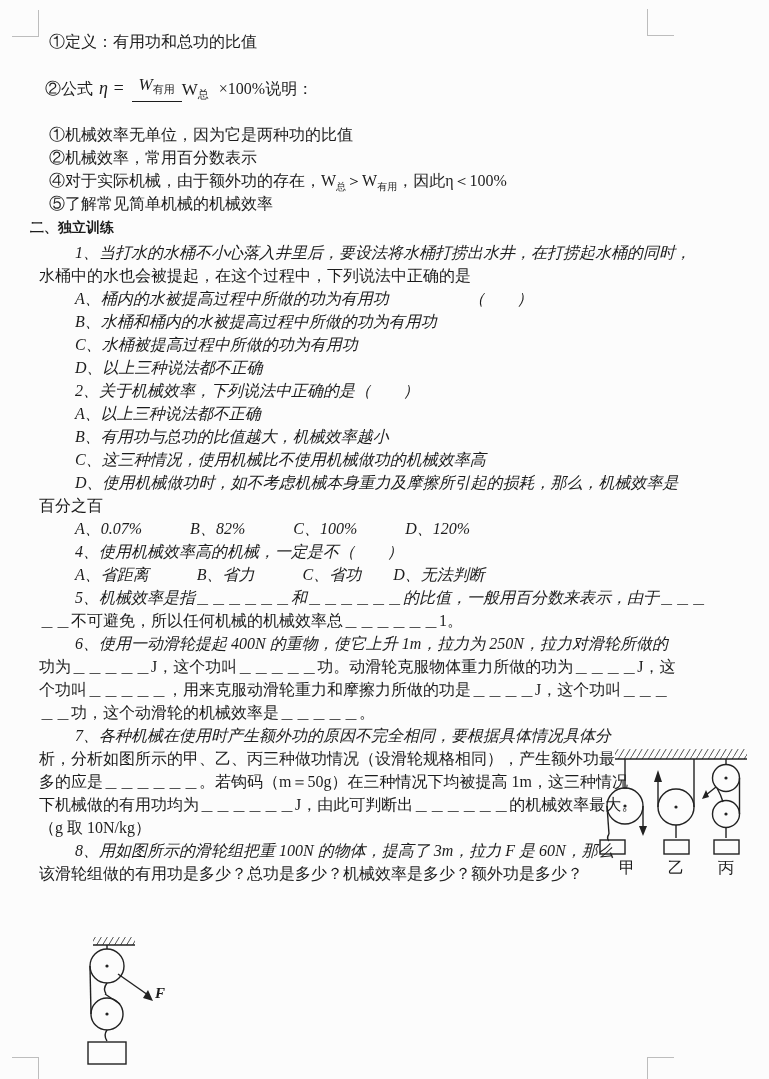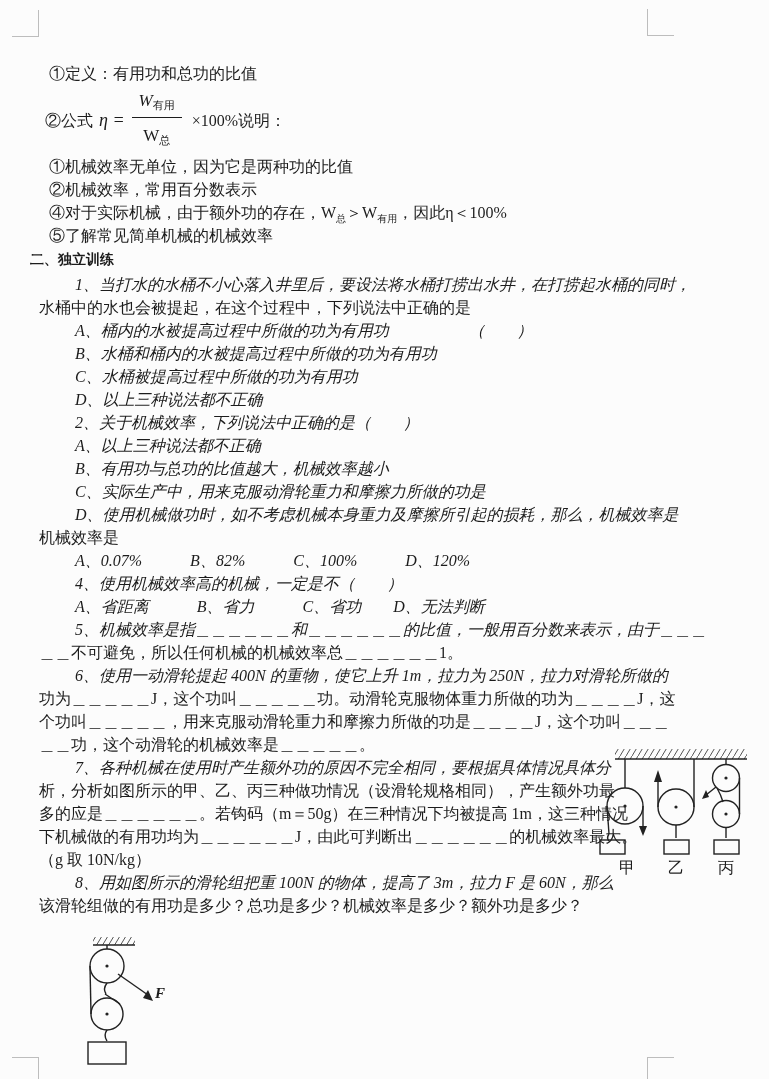--- a/index.html
+++ b/index.html
@@ -9,32 +9,32 @@
     font-family:"Liberation Serif", serif;
   }
   .page{position:absolute;inset:0;}
   
   .mark{position:absolute;width:26px;height:26px;}
   .mark.tl{left:12px;top:10px;border-right:1px solid #bdbdbd;border-bottom:1px solid #bdbdbd;}
   .mark.tr{left:647px;top:9px;border-left:1px solid #bdbdbd;border-bottom:1px solid #bdbdbd;}
   .mark.bl{left:12px;top:1057px;height:21px;border-right:1px solid #bdbdbd;border-top:1px solid #bdbdbd;}
   .mark.br{left:647px;top:1057px;height:21px;border-left:1px solid #bdbdbd;border-top:1px solid #bdbdbd;}
 
-  .content{position:absolute;left:30px;top:30px;width:706px;font-size:16px;line-height:23px;margin-top:32px;}
+  .content{position:absolute;left:30px;top:30px;width:706px;font-size:16px;line-height:23px;}
   .line{white-space:nowrap;height:23px;}
   .n{padding-left:19px;}
   .t{font-weight:bold;font-size:14px;height:26px;line-height:26px;padding-left:0;}
   .qf,.op{padding-left:45px;font-style:italic;}
   .qc{padding-left:9px;}
   .sub{font-size:10px;vertical-align:-4px;letter-spacing:0;}
 
   .formula-row{display:flex;align-items:center;height:70px;padding-left:15px;}
   .formula-row .gap{width:5px;}
   .eta{font-style:italic;font-size:18px;padding:0 2px 0 6px;}
-  .frac{display:inline-flex;flex-direction:column;align-items:center;margin:0 5px;}
+  .frac{display:inline-flex;flex-direction:row;align-items:center;margin:0 5px;}
   .frac .num,.frac .den{line-height:21px;font-size:17px;}
   .frac .num{border-bottom:1.5px solid #1c1c1c;padding:0 7px 1px 7px;font-style:italic;}
   .frac .den{padding-top:7px;}
   .fsub{font-size:11px;font-style:normal;vertical-align:-3px;}
 
   .fig{position:absolute;}
   .fig-abc{left:596px;top:746px;}
   .fig-q8{left:60px;top:936px;}
   svg text{font-family:"Liberation Serif", serif;}
 </style>
@@ -75,23 +75,23 @@
     <div>
         <div class="line qf">1、当打水的水桶不小心落入井里后，要设法将水桶打捞出水井，在打捞起水桶的同时，</div>
         <div class="line qc">水桶中的水也会被提起，在这个过程中，下列说法中正确的是</div>
         <div class="line op">A、桶内的水被提高过程中所做的功为有用功　　　　　（　　）</div>
         <div class="line op">B、水桶和桶内的水被提高过程中所做的功为有用功</div>
         <div class="line op">C、水桶被提高过程中所做的功为有用功</div>
         <div class="line op">D、以上三种说法都不正确</div>
         <div class="line qf">2、关于机械效率，下列说法中正确的是（　　）</div>
         <div class="line op">A、以上三种说法都不正确</div>
         <div class="line op">B、有用功与总功的比值越大，机械效率越小</div>
-        <div class="line op">C、实际生产中，用来克服动滑轮重力和摩擦力所做的功是</div>
+        <div class="line op">C、这三种情况，使用机械比不使用机械做功的机械效率高</div>
         <div class="line op">D、使用机械做功时，如不考虑机械本身重力及摩擦所引起的损耗，那么，机械效率是</div>
-        <div class="line qc">机械效率是</div>
+        <div class="line qc">百分之百</div>
         <div class="line op">A、0.07%　　　B、82%　　　C、100%　　　D、120%</div>
         <div class="line qf">4、使用机械效率高的机械，一定是不（　　）</div>
         <div class="line op">A、省距离　　　B、省力　　　C、省功　　D、无法判断</div>
         <div class="line qf">5、机械效率是指＿＿＿＿＿＿和＿＿＿＿＿＿的比值，一般用百分数来表示，由于＿＿＿</div>
         <div class="line qc">＿＿不可避免，所以任何机械的机械效率总＿＿＿＿＿＿1。</div>
         <div class="line qf">6、使用一动滑轮提起 400N 的重物，使它上升 1m，拉力为 250N，拉力对滑轮所做的</div>
         <div class="line qc">功为＿＿＿＿＿J，这个功叫＿＿＿＿＿功。动滑轮克服物体重力所做的功为＿＿＿＿J，这</div>
         <div class="line qc">个功叫＿＿＿＿＿，用来克服动滑轮重力和摩擦力所做的功是＿＿＿＿J，这个功叫＿＿＿</div>
         <div class="line qc">＿＿功，这个动滑轮的机械效率是＿＿＿＿＿。</div>
         <div class="line qf">7、各种机械在使用时产生额外功的原因不完全相同，要根据具体情况具体分</div>

